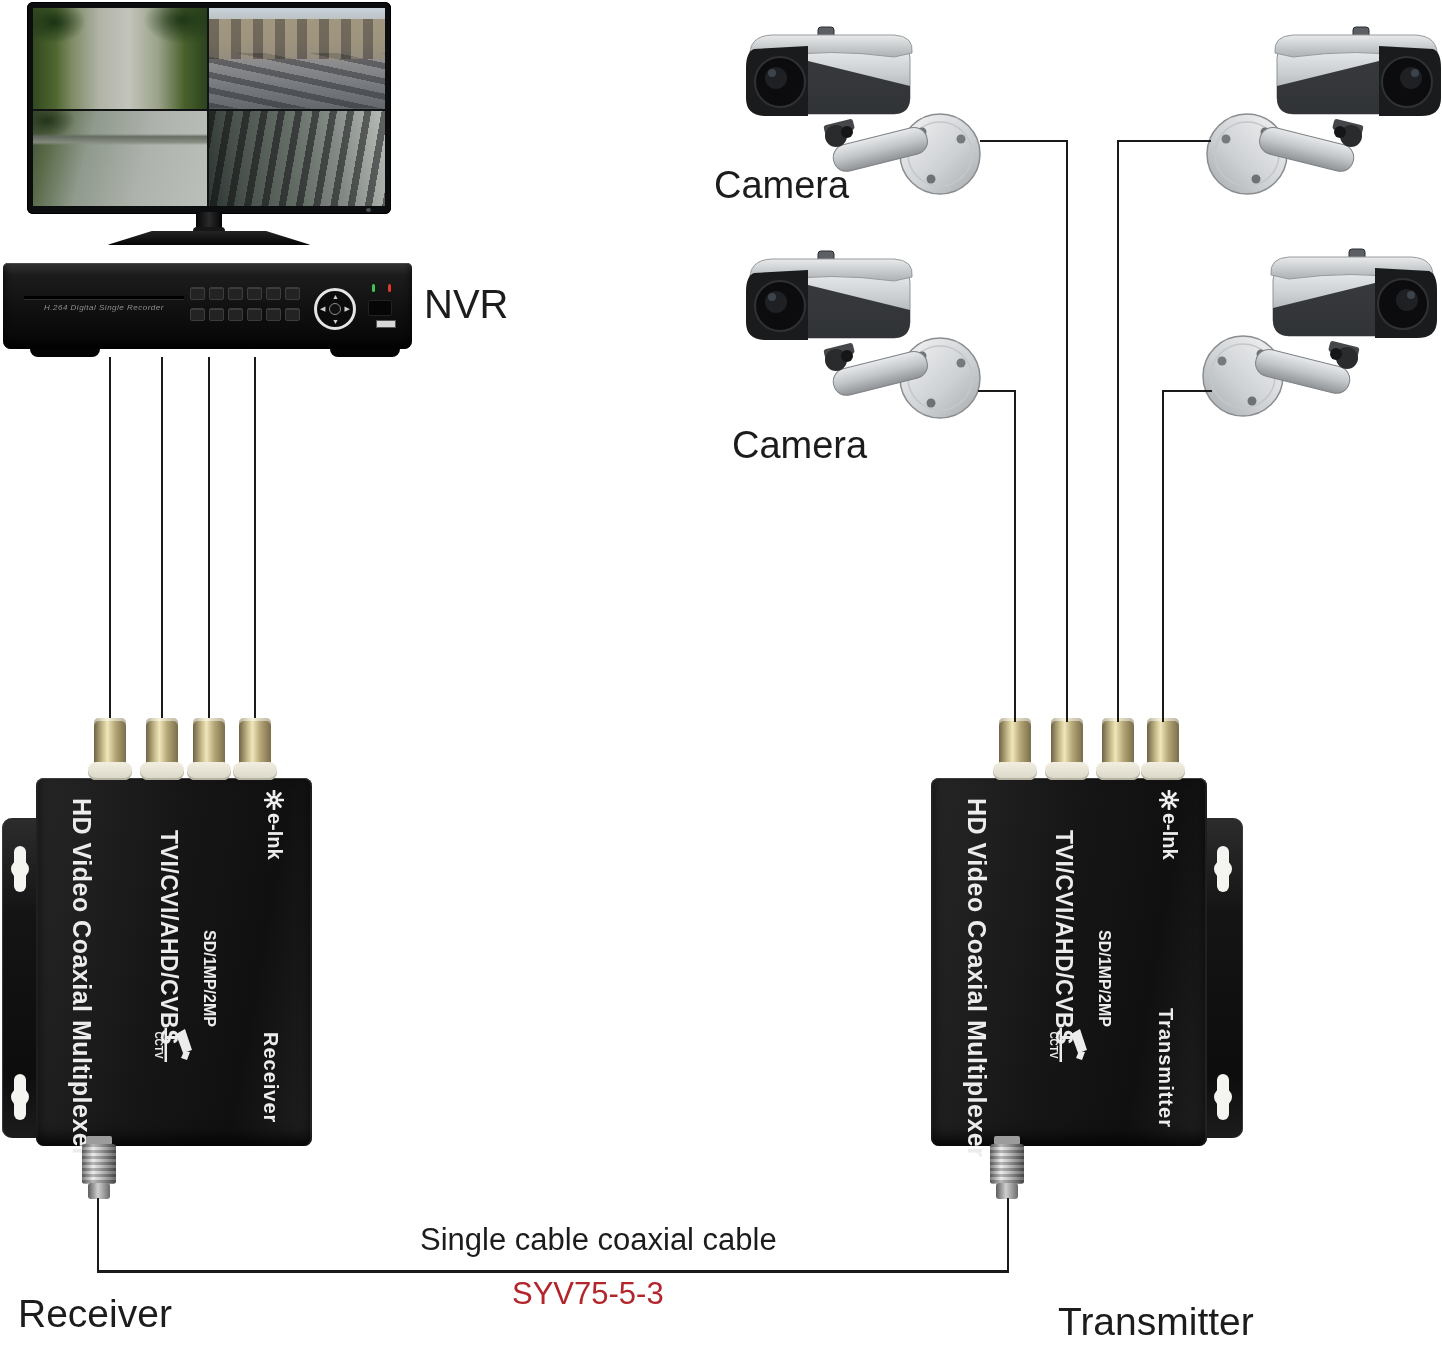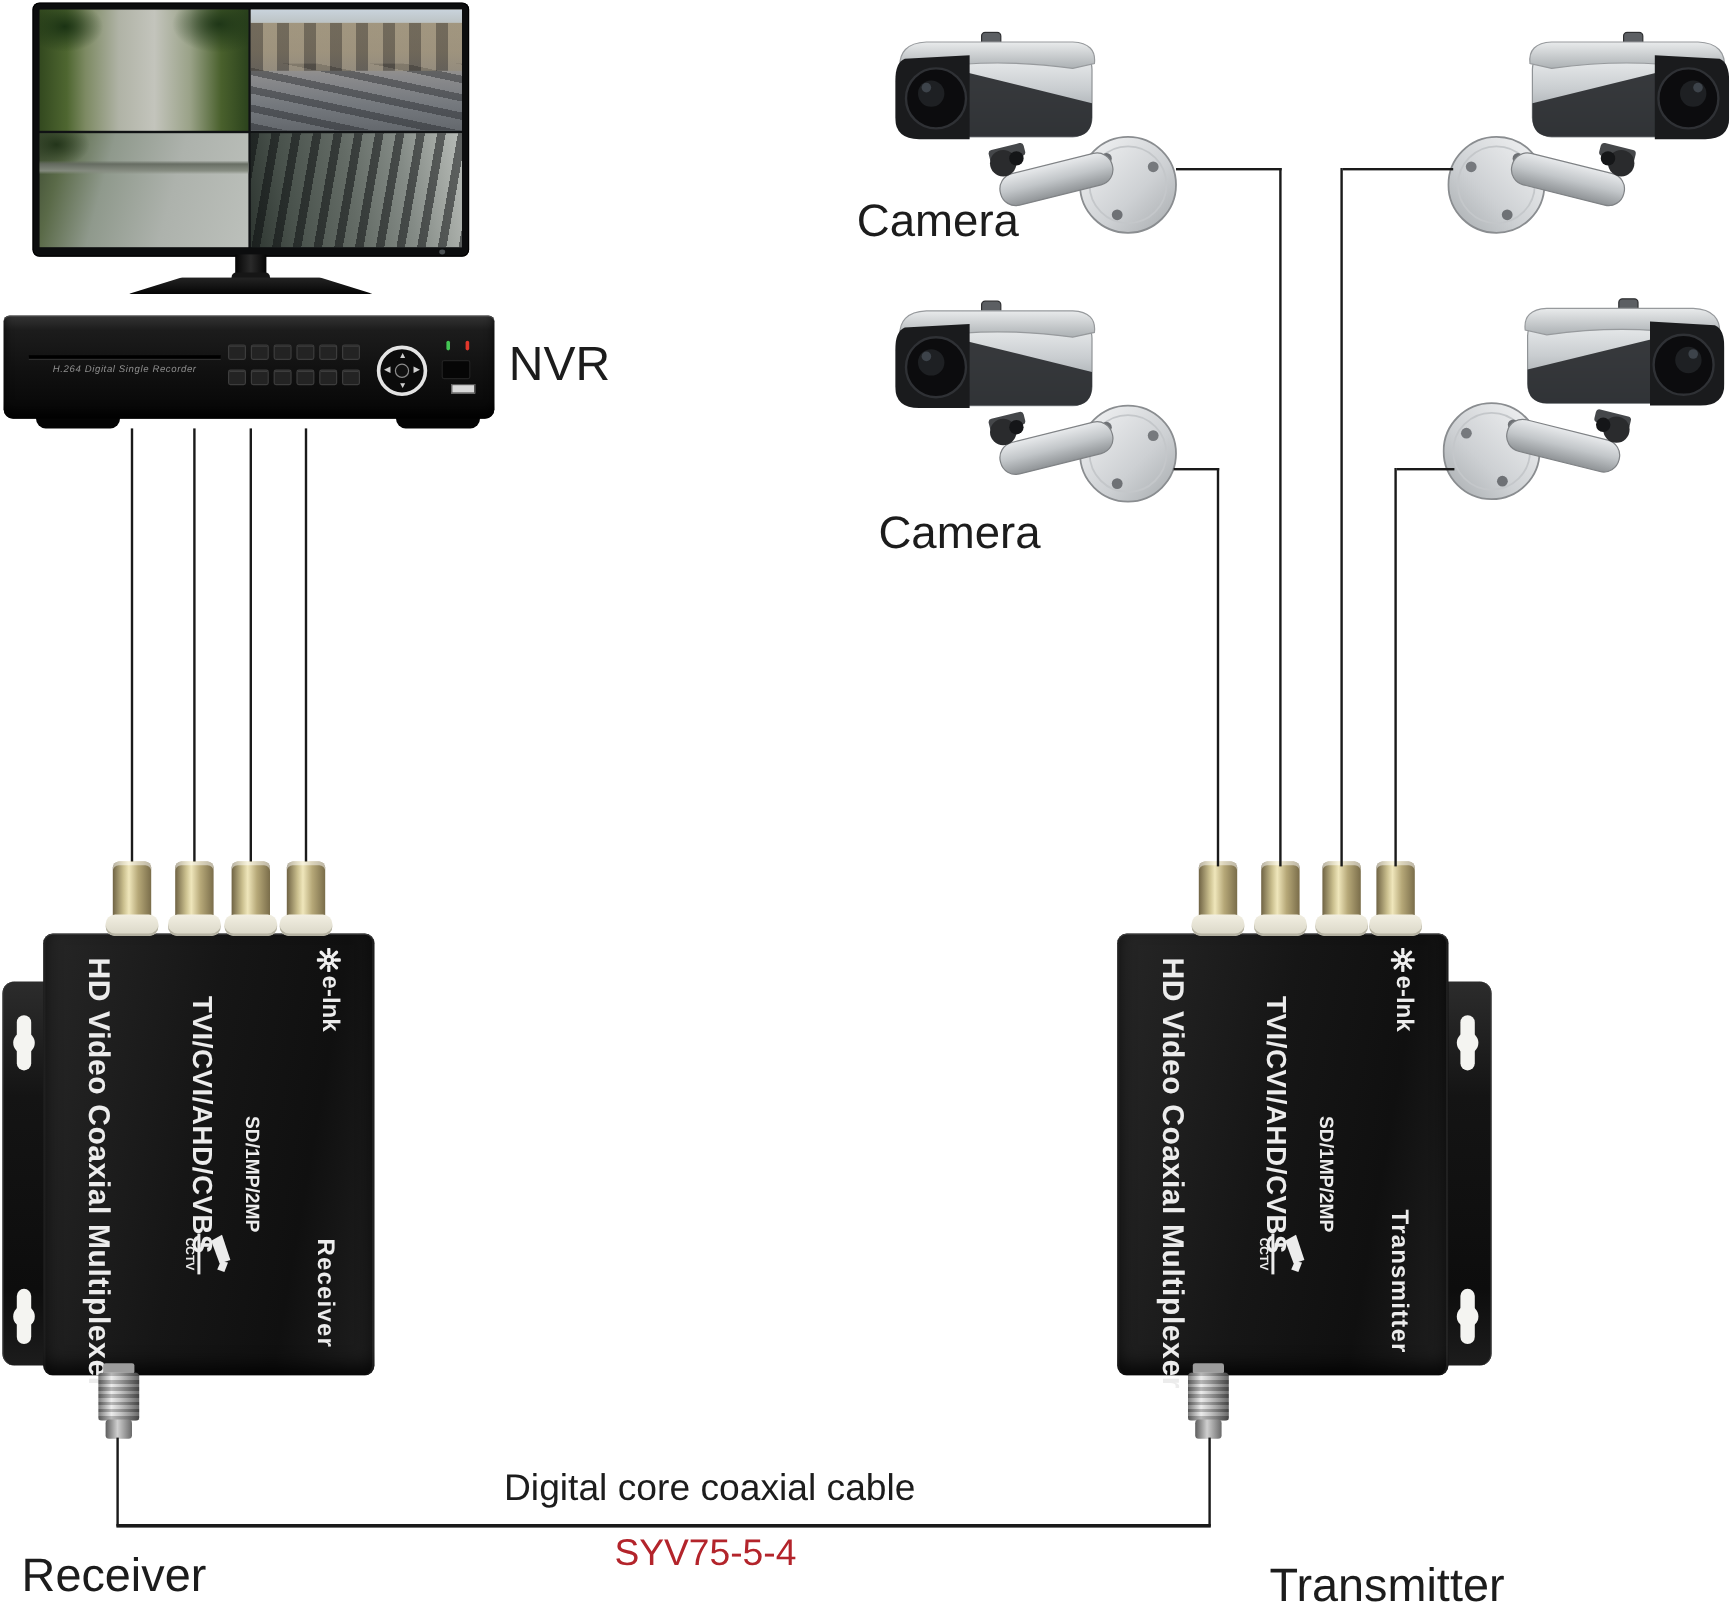--- a/index.html
+++ b/index.html
@@ -329,18 +329,18 @@
   <div class="wire" style="left:1117px;top:140px;width:2px;height:582px;"></div>
   <div class="wire" style="left:978px;top:390px;width:38px;height:2px;"></div>
   <div class="wire" style="left:1014px;top:390px;width:2px;height:332px;"></div>
   <div class="wire" style="left:1164px;top:390px;width:48px;height:2px;"></div>
   <div class="wire" style="left:1162px;top:390px;width:2px;height:332px;"></div>
 
   <div class="wire" style="left:97px;top:1198px;width:2px;height:74px;"></div>
   <div class="wire" style="left:97px;top:1270px;width:912px;height:3px;"></div>
   <div class="wire" style="left:1007px;top:1198px;width:2px;height:74px;"></div>
 
-  <div class="lbl" style="left:420px;top:1222px;font-size:31px;">Digital core coaxial cable</div>
-  <div class="lbl" style="left: 512px; top: 1276px; font-size: 31px; color: rgb(179, 36, 43);">SYV75-5-4</div>
+  <div class="lbl" style="left:420px;top:1222px;font-size:31px;">Single cable coaxial cable</div>
+  <div class="lbl" style="left: 512px; top: 1276px; font-size: 31px; color: rgb(179, 36, 43);">SYV75-5-3</div>
 
   <div class="lbl" style="left:18px;top:1292px;font-size:39px;">Receiver</div>
   <div class="lbl" style="left:1058px;top:1300px;font-size:39px;">Transmitter</div>
 </div>
 
 </body></html>

